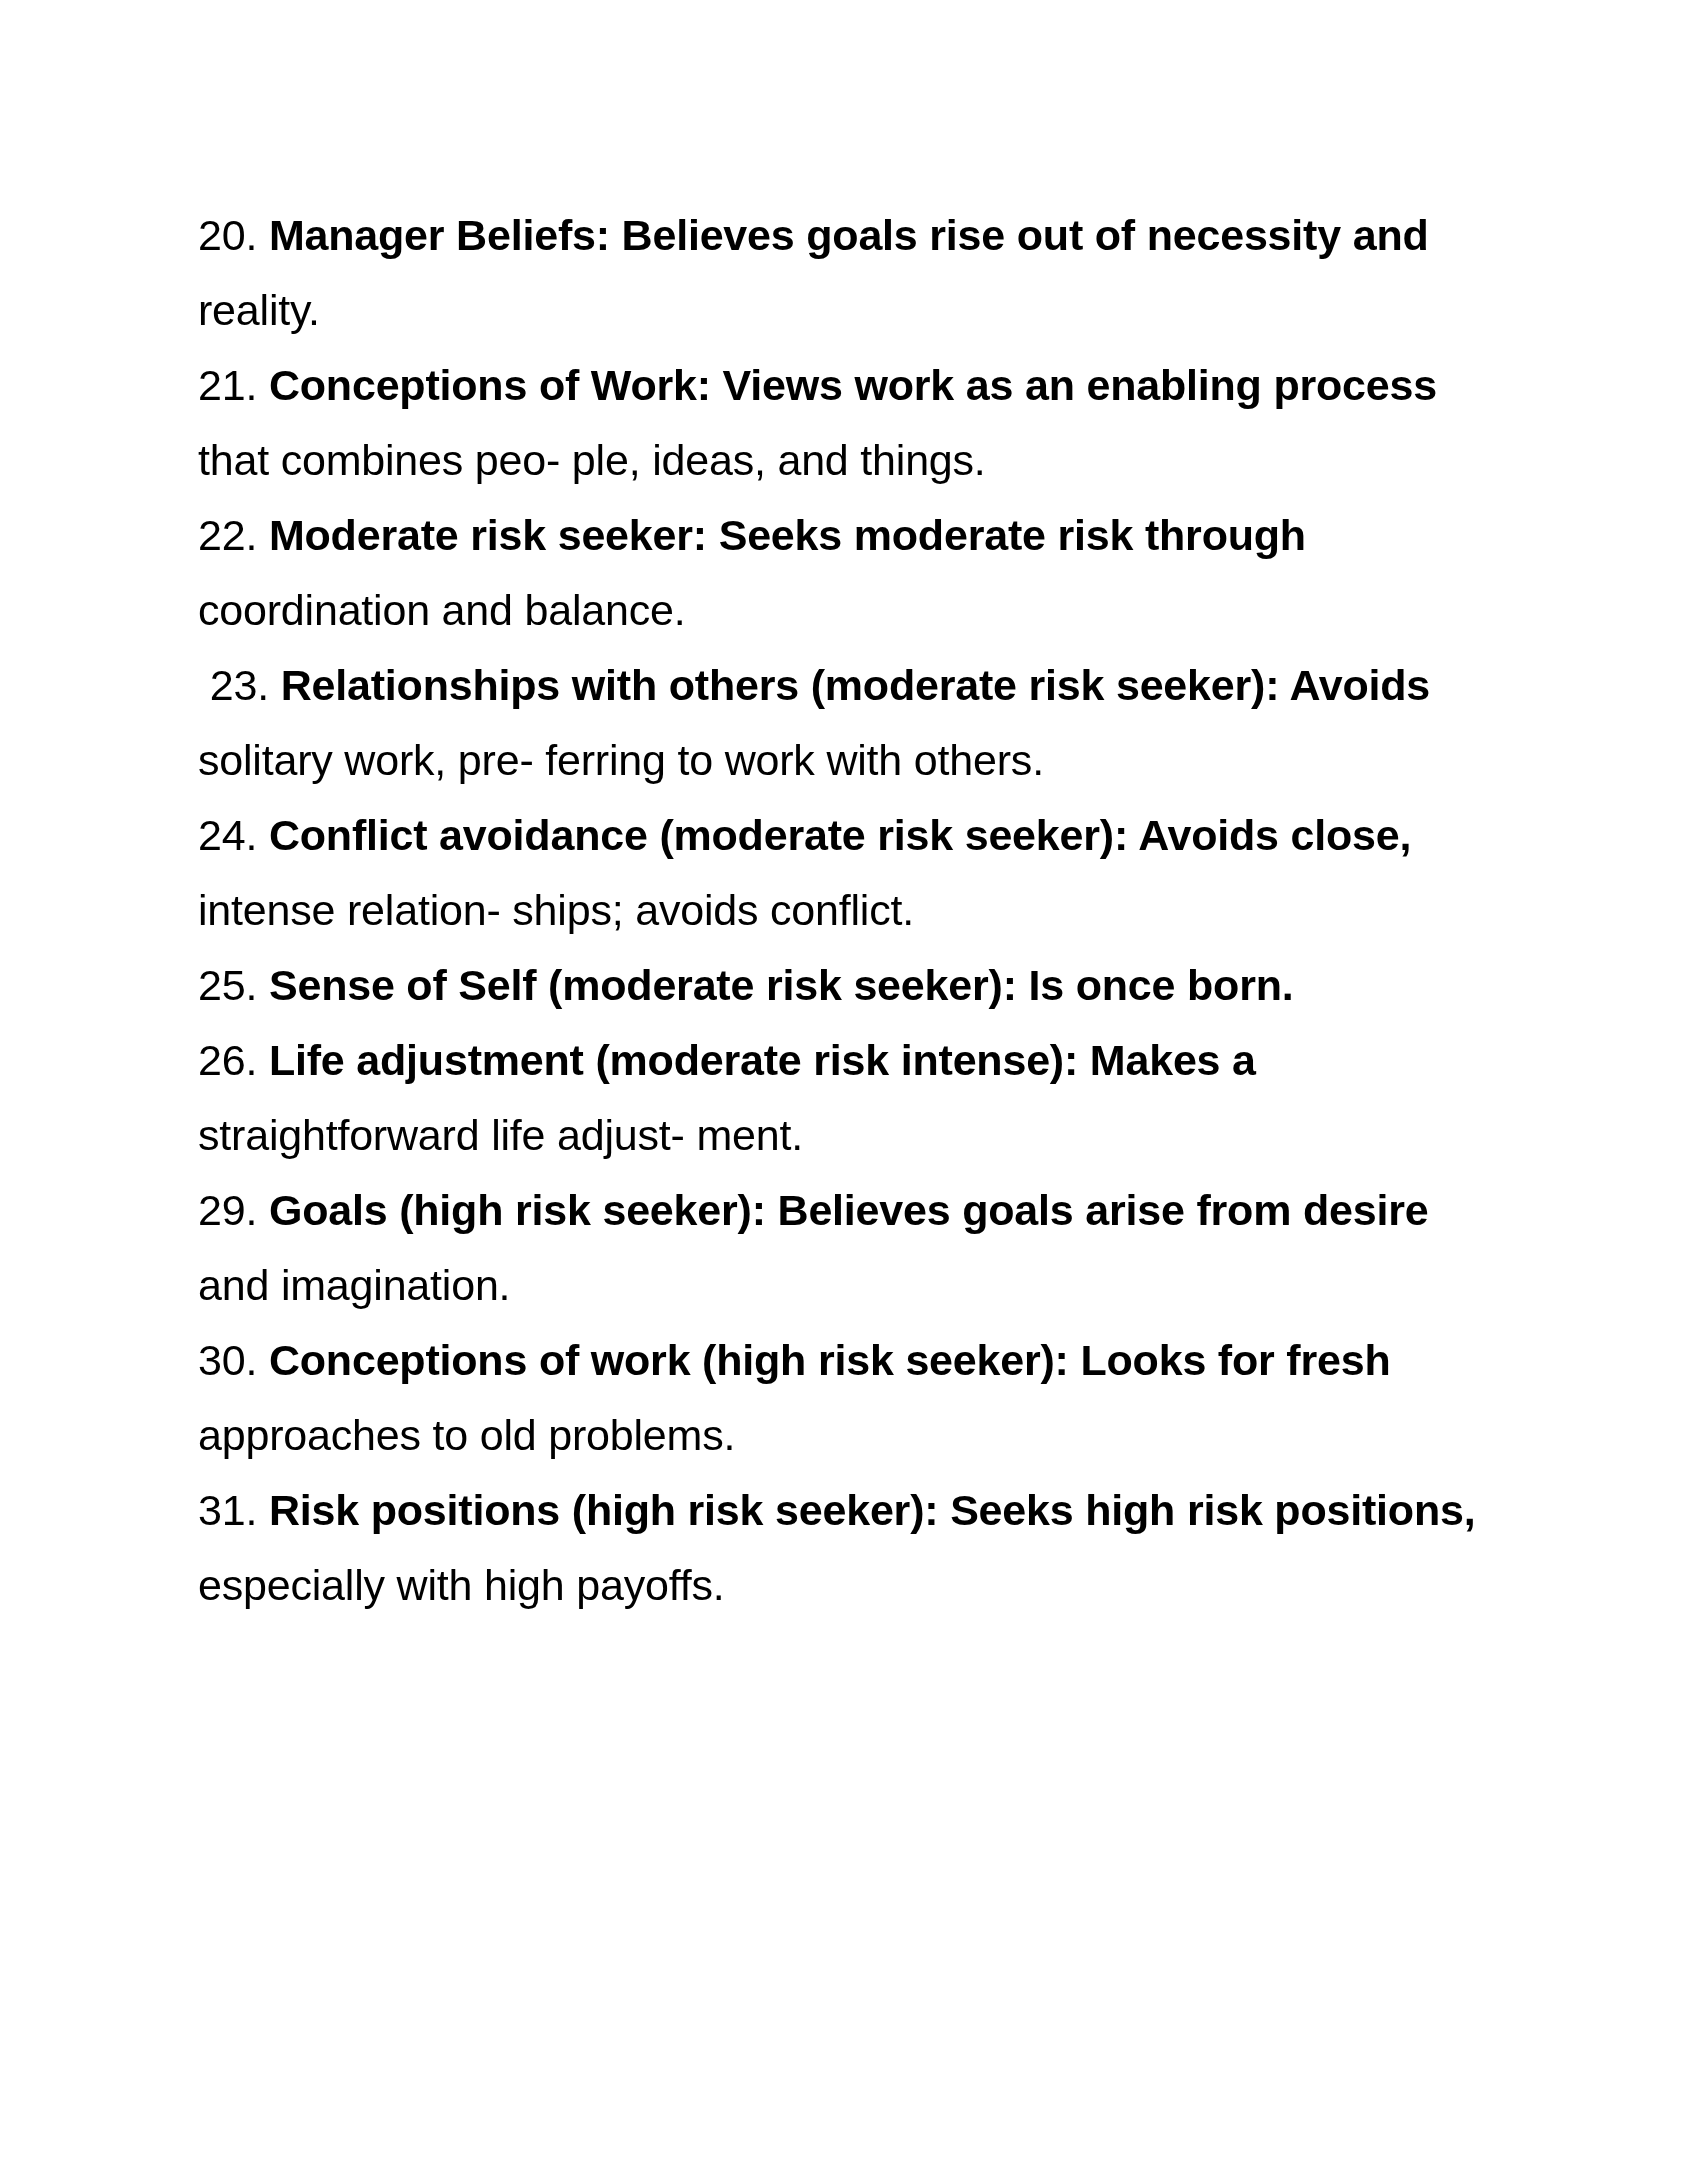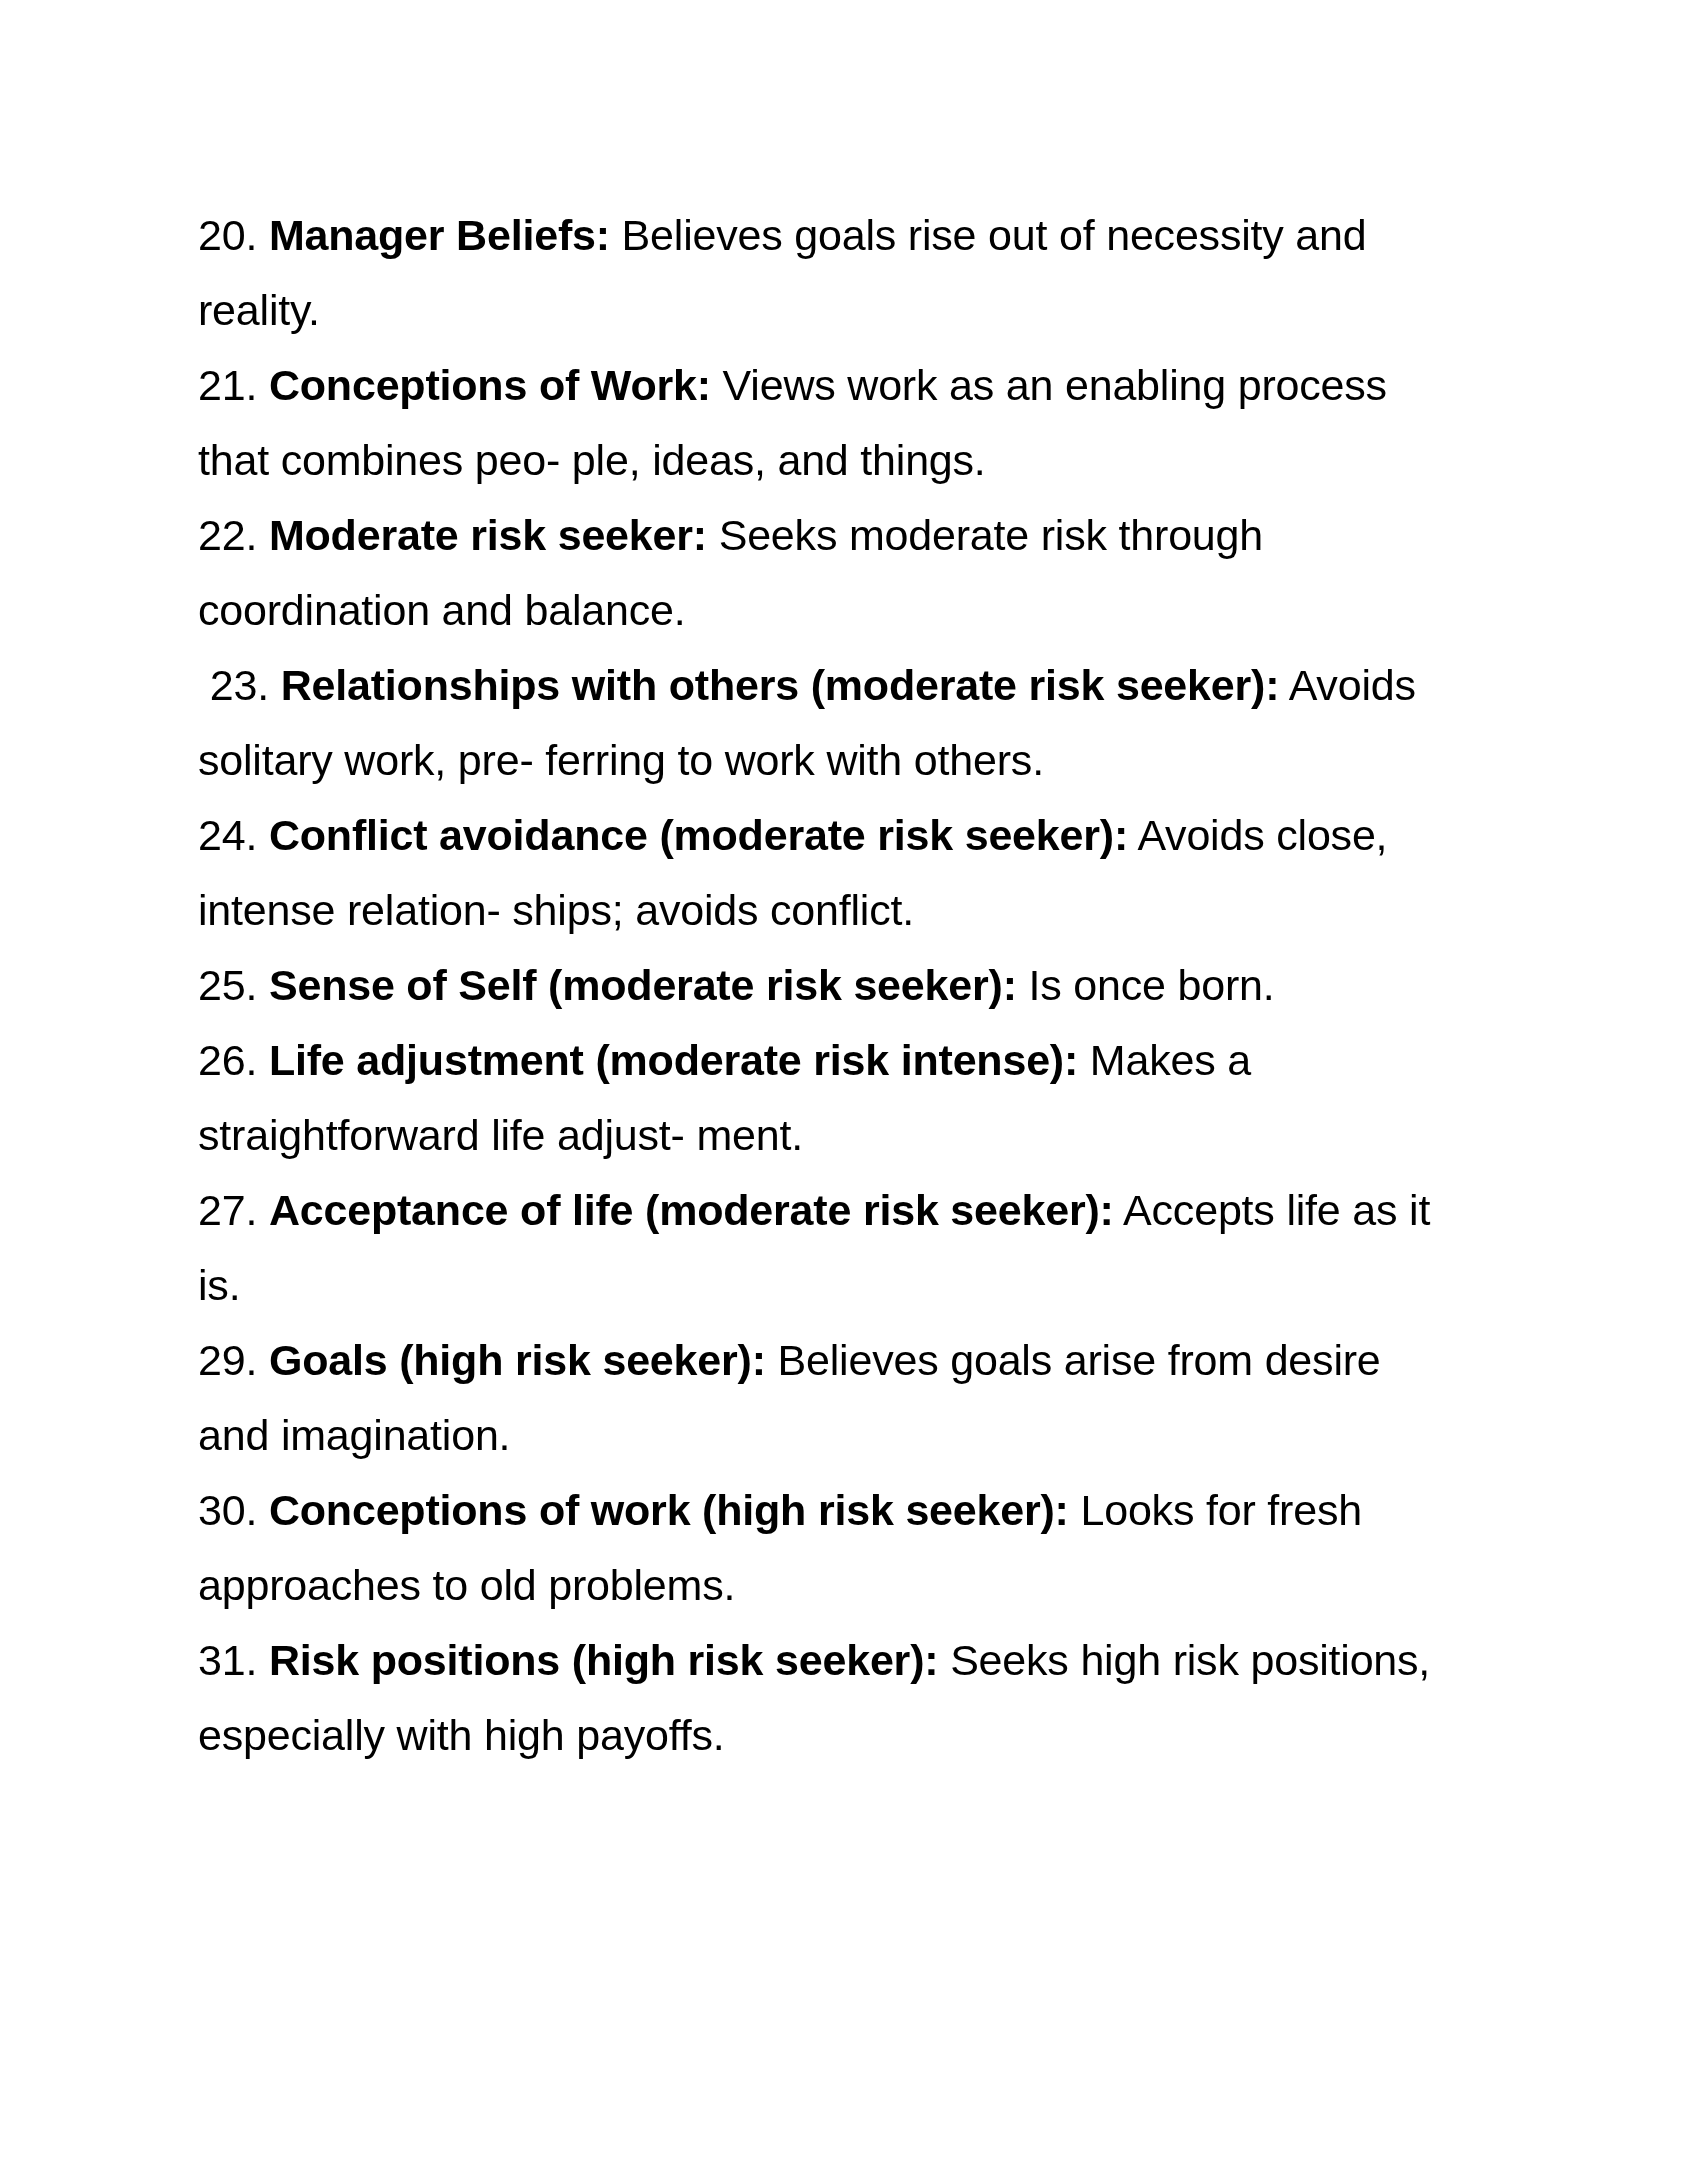--- a/index.html
+++ b/index.html
@@ -23,21 +23,21 @@
     }
     .line {
       height: 75px;
       line-height: 75px;
       font-size: 43px;
       white-space: pre;
       letter-spacing: -0.2px;
     }
     .num { font-weight: normal; }
     .label { font-weight: bold; }
-    .desc { font-weight: normal; }
+    .desc { font-weight: bold; }
   </style>
 </head>
 <body>
 
 <div class="page">
 
   <div class="item">
     <div class="line"><span class="num">20.</span> <span class="label">Manager Beliefs:</span><span class="desc"> Believes goals rise out of necessity and</span></div>
     <div class="line">reality.</div>
   </div>
@@ -64,24 +64,20 @@
 
   <div class="item">
     <div class="line"><span class="num">25.</span> <span class="label">Sense of Self (moderate risk seeker):</span><span class="desc"> Is once born.</span></div>
   </div>
 
   <div class="item">
     <div class="line"><span class="num">26.</span> <span class="label">Life adjustment (moderate risk intense):</span><span class="desc"> Makes a</span></div>
     <div class="line">straightforward life adjust- ment.</div>
   </div>
 
-  <div class="item">
-    <div class="line"><span class="num">27.</span> <span class="label">Acceptance of life (moderate risk seeker):</span><span class="desc"> Accepts life as it</span></div>
-    <div class="line">is.</div>
-  </div>
 
 
   <div class="item">
     <div class="line"><span class="num">29.</span> <span class="label">Goals (high risk seeker):</span><span class="desc"> Believes goals arise from desire</span></div>
     <div class="line">and imagination.</div>
   </div>
 
   <div class="item">
     <div class="line"><span class="num">30.</span> <span class="label">Conceptions of work (high risk seeker):</span><span class="desc"> Looks for fresh</span></div>
     <div class="line">approaches to old problems.</div>

